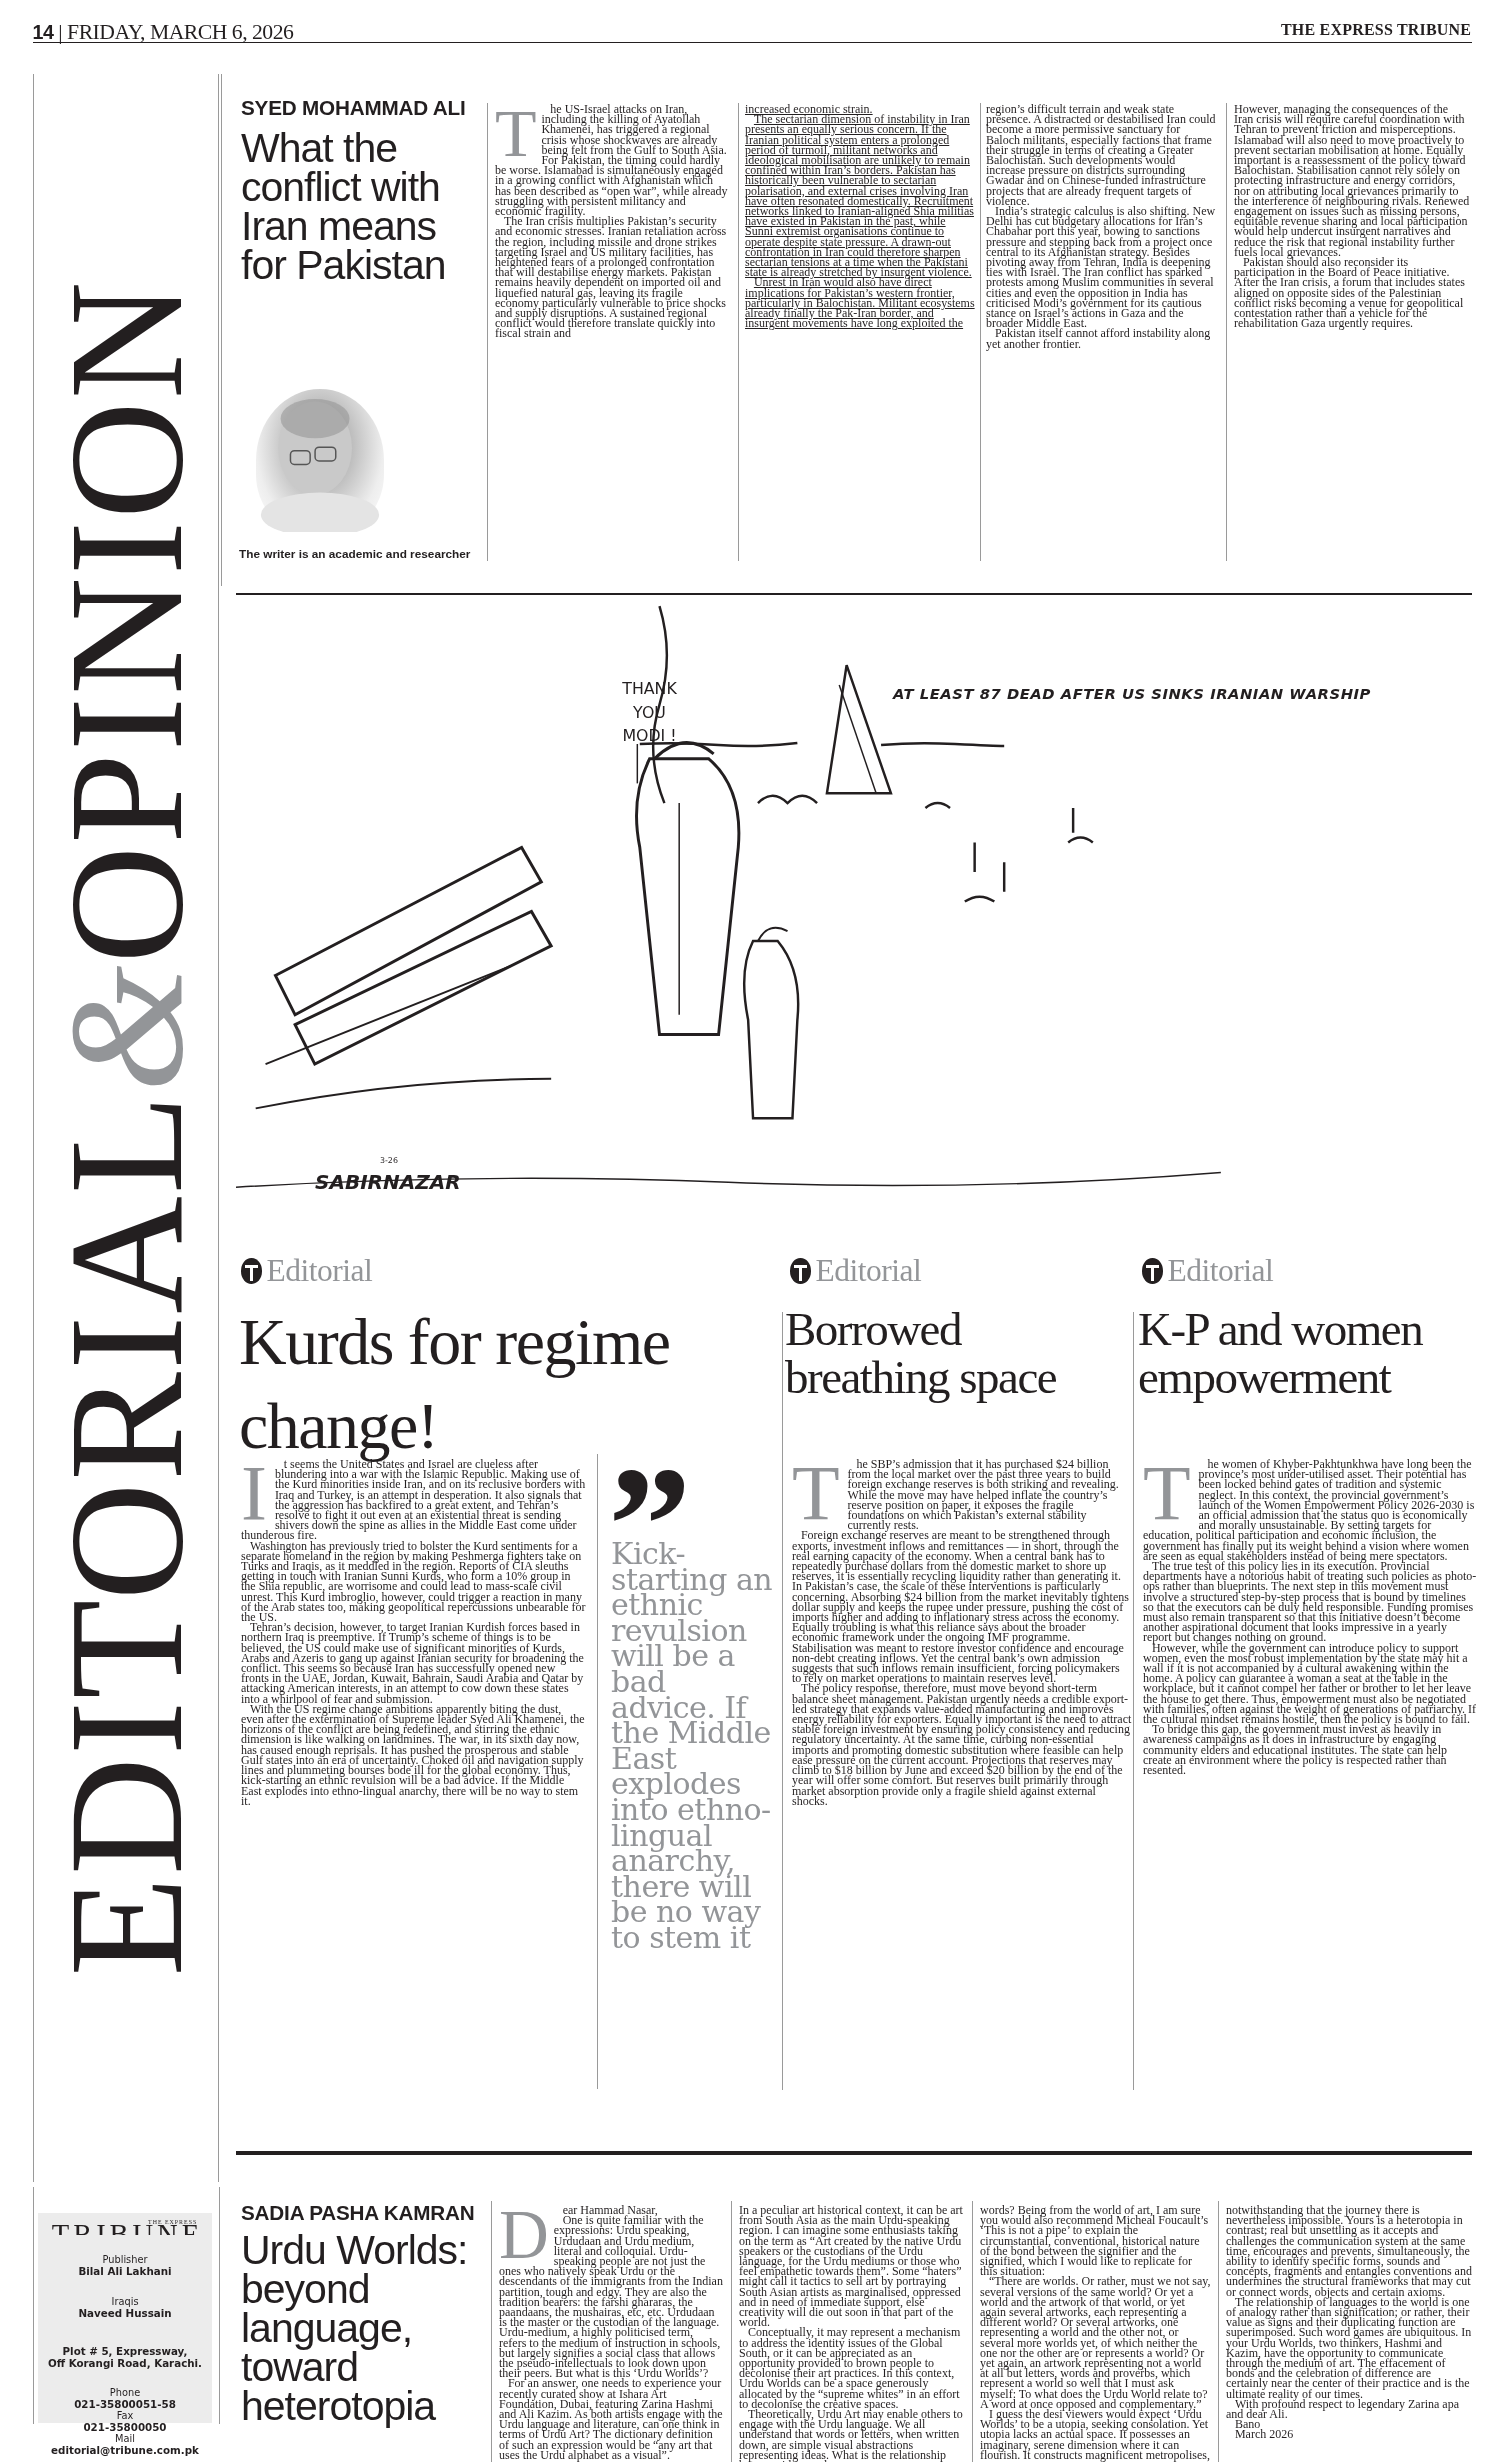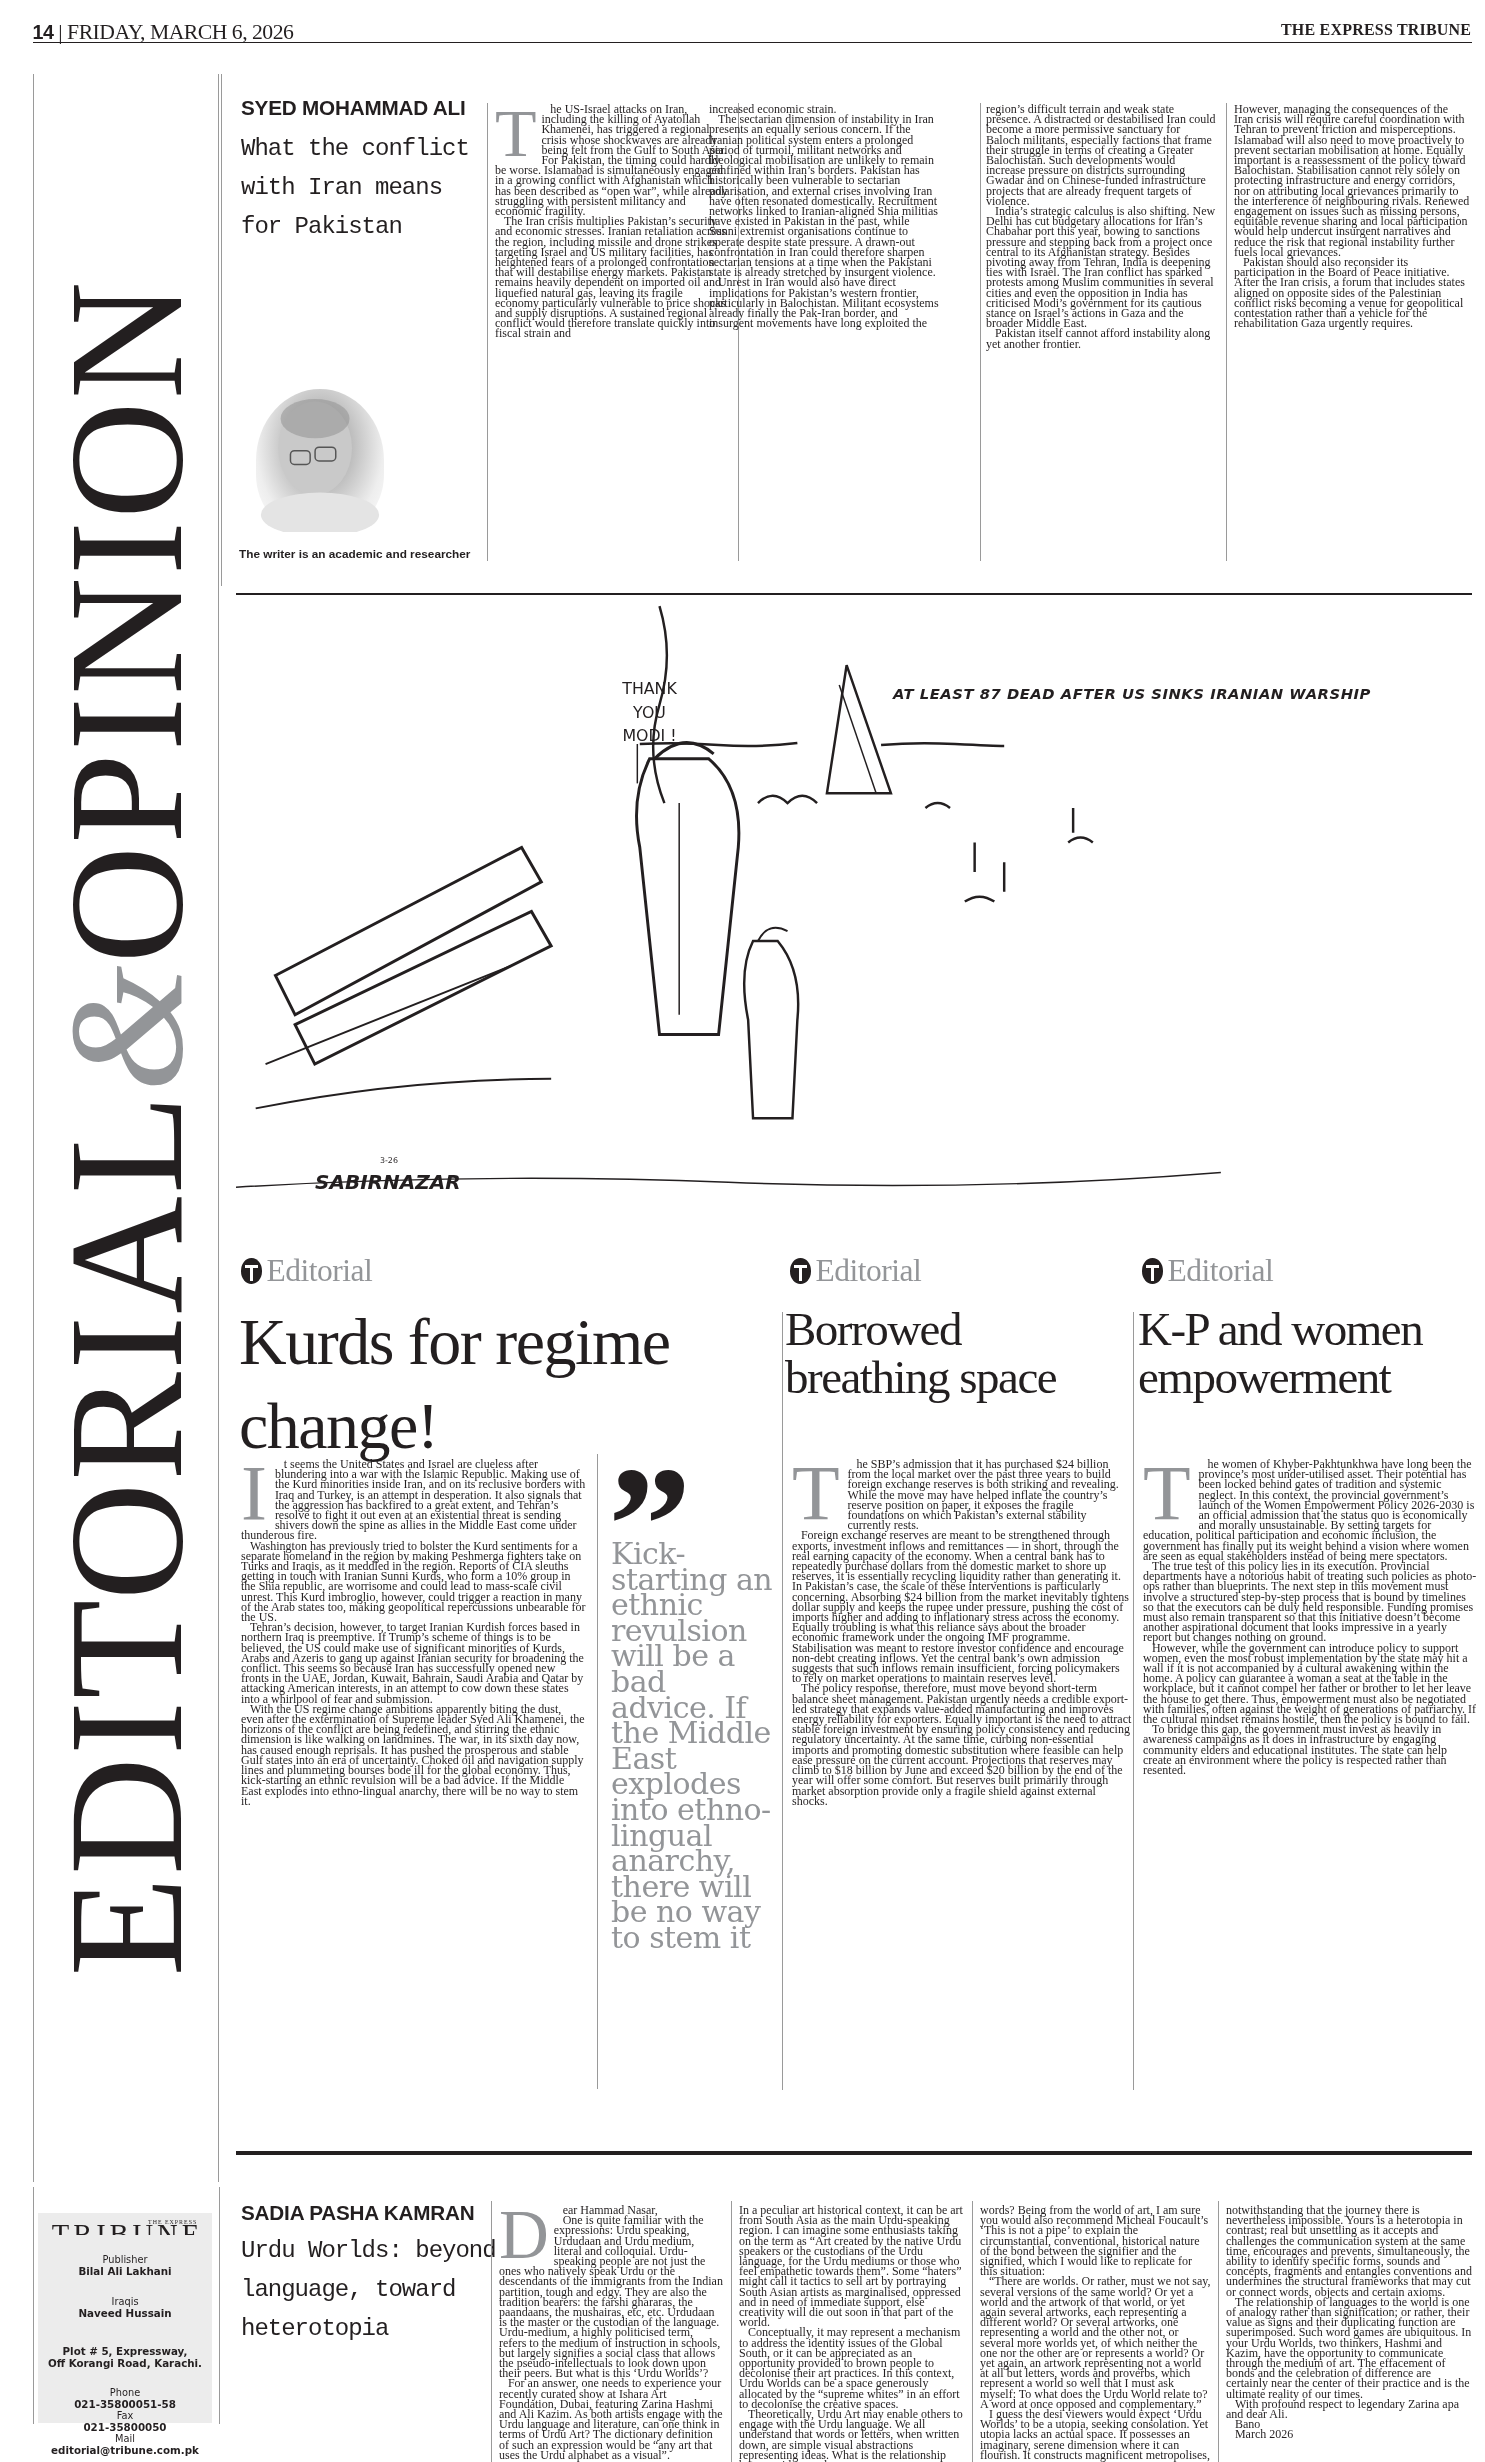--- a/index.html
+++ b/index.html
@@ -22,21 +22,21 @@
     white-space: nowrap; font-family: "Liberation Serif", serif; font-size: 163px; line-height: 1;
     letter-spacing: 2px; transform-origin: center center;
   }
   .vbanner-text .amp { color: #939598; font-style: italic; }
 
   
   .vrule { width: 1px; background: #9a9a9a; }
 
   
   .byline { font-family: "Liberation Sans", sans-serif; font-weight: 700; font-size: 20.7px; letter-spacing: -0.2px; }
-  .headline-oped { font-family: Liberation Mono, monospace; font-size: 24px; line-height: 39px; letter-spacing: -1px; }
+  .headline-oped { font-family: Liberation Sans, sans-serif; font-size: 41px; line-height: 39px; letter-spacing: -1px; }
   .photo { border-radius: 50% 50% 40% 40%; background: radial-gradient(ellipse at 50% 40%, #d8d8d8 0%, #bdbdbd 35%, #eeeeee 70%, #ffffff 100%); }
   .writer-note { font-family: "Liberation Sans", sans-serif; font-weight: 700; font-size: 11.8px; line-height: 16.7px; }
   .body-col {
     font-family: "Liberation Serif", serif; font-size: 12px; line-height: 10.2px; text-align: left;
     color: #231f20; overflow: hidden;
   }
   .body-col p { text-indent: 8.9px; }
   .body-col p:first-child { text-indent: 0; }
   .dropcap { float: left; color: #939598; font-family: "Liberation Serif", serif; line-height: 0.82; margin-right: 4.9px; margin-top: 2px; }
 
@@ -96,21 +96,21 @@
 </div>
 <div class="abs writer-note" style="left:239px; top:546px; width:236px;">The writer is an academic and researcher</div>
 
 <div class="abs vrule" style="left:487px; top:103px; height:458px;"></div>
 <div class="abs body-col" style="left:495px; top:104px; width:234px; height:460px;">
   <span class="dropcap" style="font-size:68px;">T</span>
   <p>he US-Israel attacks on Iran, including the killing of Ayatollah Khamenei, has triggered a regional crisis whose shockwaves are already being felt from the Gulf to South Asia. For Pakistan, the timing could hardly be worse. Islamabad is simultaneously engaged in a growing conflict with Afghanistan which has been described as “open war”, while already struggling with persistent militancy and economic fragility.</p>
   <p>The Iran crisis multiplies Pakistan’s security and economic stresses. Iranian retaliation across the region, including missile and drone strikes targeting Israel and US military facilities, has heightened fears of a prolonged confrontation that will destabilise energy markets. Pakistan remains heavily dependent on imported oil and liquefied natural gas, leaving its fragile economy particularly vulnerable to price shocks and supply disruptions. A sustained regional conflict would therefore translate quickly into fiscal strain and</p>
 </div>
 <div class="abs vrule" style="left:738px; top:103px; height:458px;"></div>
-<div class="abs body-col" style="left:709px; top:104px; width:231px; height:460px;">
+<div class="abs body-col" style="left:745px; top:104px; width:231px; height:460px;text-decoration:underline;">
   <p style="text-indent:0">increased economic strain.</p>
   <p>The sectarian dimension of instability in Iran presents an equally serious concern. If the Iranian political system enters a prolonged period of turmoil, militant networks and ideological mobilisation are unlikely to remain confined within Iran’s borders. Pakistan has historically been vulnerable to sectarian polarisation, and external crises involving Iran have often resonated domestically. Recruitment networks linked to Iranian-aligned Shia militias have existed in Pakistan in the past, while Sunni extremist organisations continue to operate despite state pressure. A drawn-out confrontation in Iran could therefore sharpen sectarian tensions at a time when the Pakistani state is already stretched by insurgent violence.</p>
   <p>Unrest in Iran would also have direct implications for Pakistan’s western frontier, particularly in Balochistan. Militant ecosystems already finally the Pak-Iran border, and insurgent movements have long exploited the</p>
 </div>
 <div class="abs vrule" style="left:980px; top:103px; height:458px;"></div>
 <div class="abs body-col" style="left:986px; top:104px; width:231px; height:460px;">
   <p style="text-indent:0">region’s difficult terrain and weak state presence. A distracted or destabilised Iran could become a more permissive sanctuary for Baloch militants, especially factions that frame their struggle in terms of creating a Greater Balochistan. Such developments would increase pressure on districts surrounding Gwadar and on Chinese-funded infrastructure projects that are already frequent targets of violence.</p>
   <p>India’s strategic calculus is also shifting. New Delhi has cut budgetary allocations for Iran’s Chabahar port this year, bowing to sanctions pressure and stepping back from a project once central to its Afghanistan strategy. Besides pivoting away from Tehran, India is deepening ties with Israel. The Iran conflict has sparked protests among Muslim communities in several cities and even the opposition in India has criticised Modi’s government for its cautious stance on Israel’s actions in Gaza and the broader Middle East.</p>
   <p>Pakistan itself cannot afford instability along yet another frontier.</p>
 </div>

